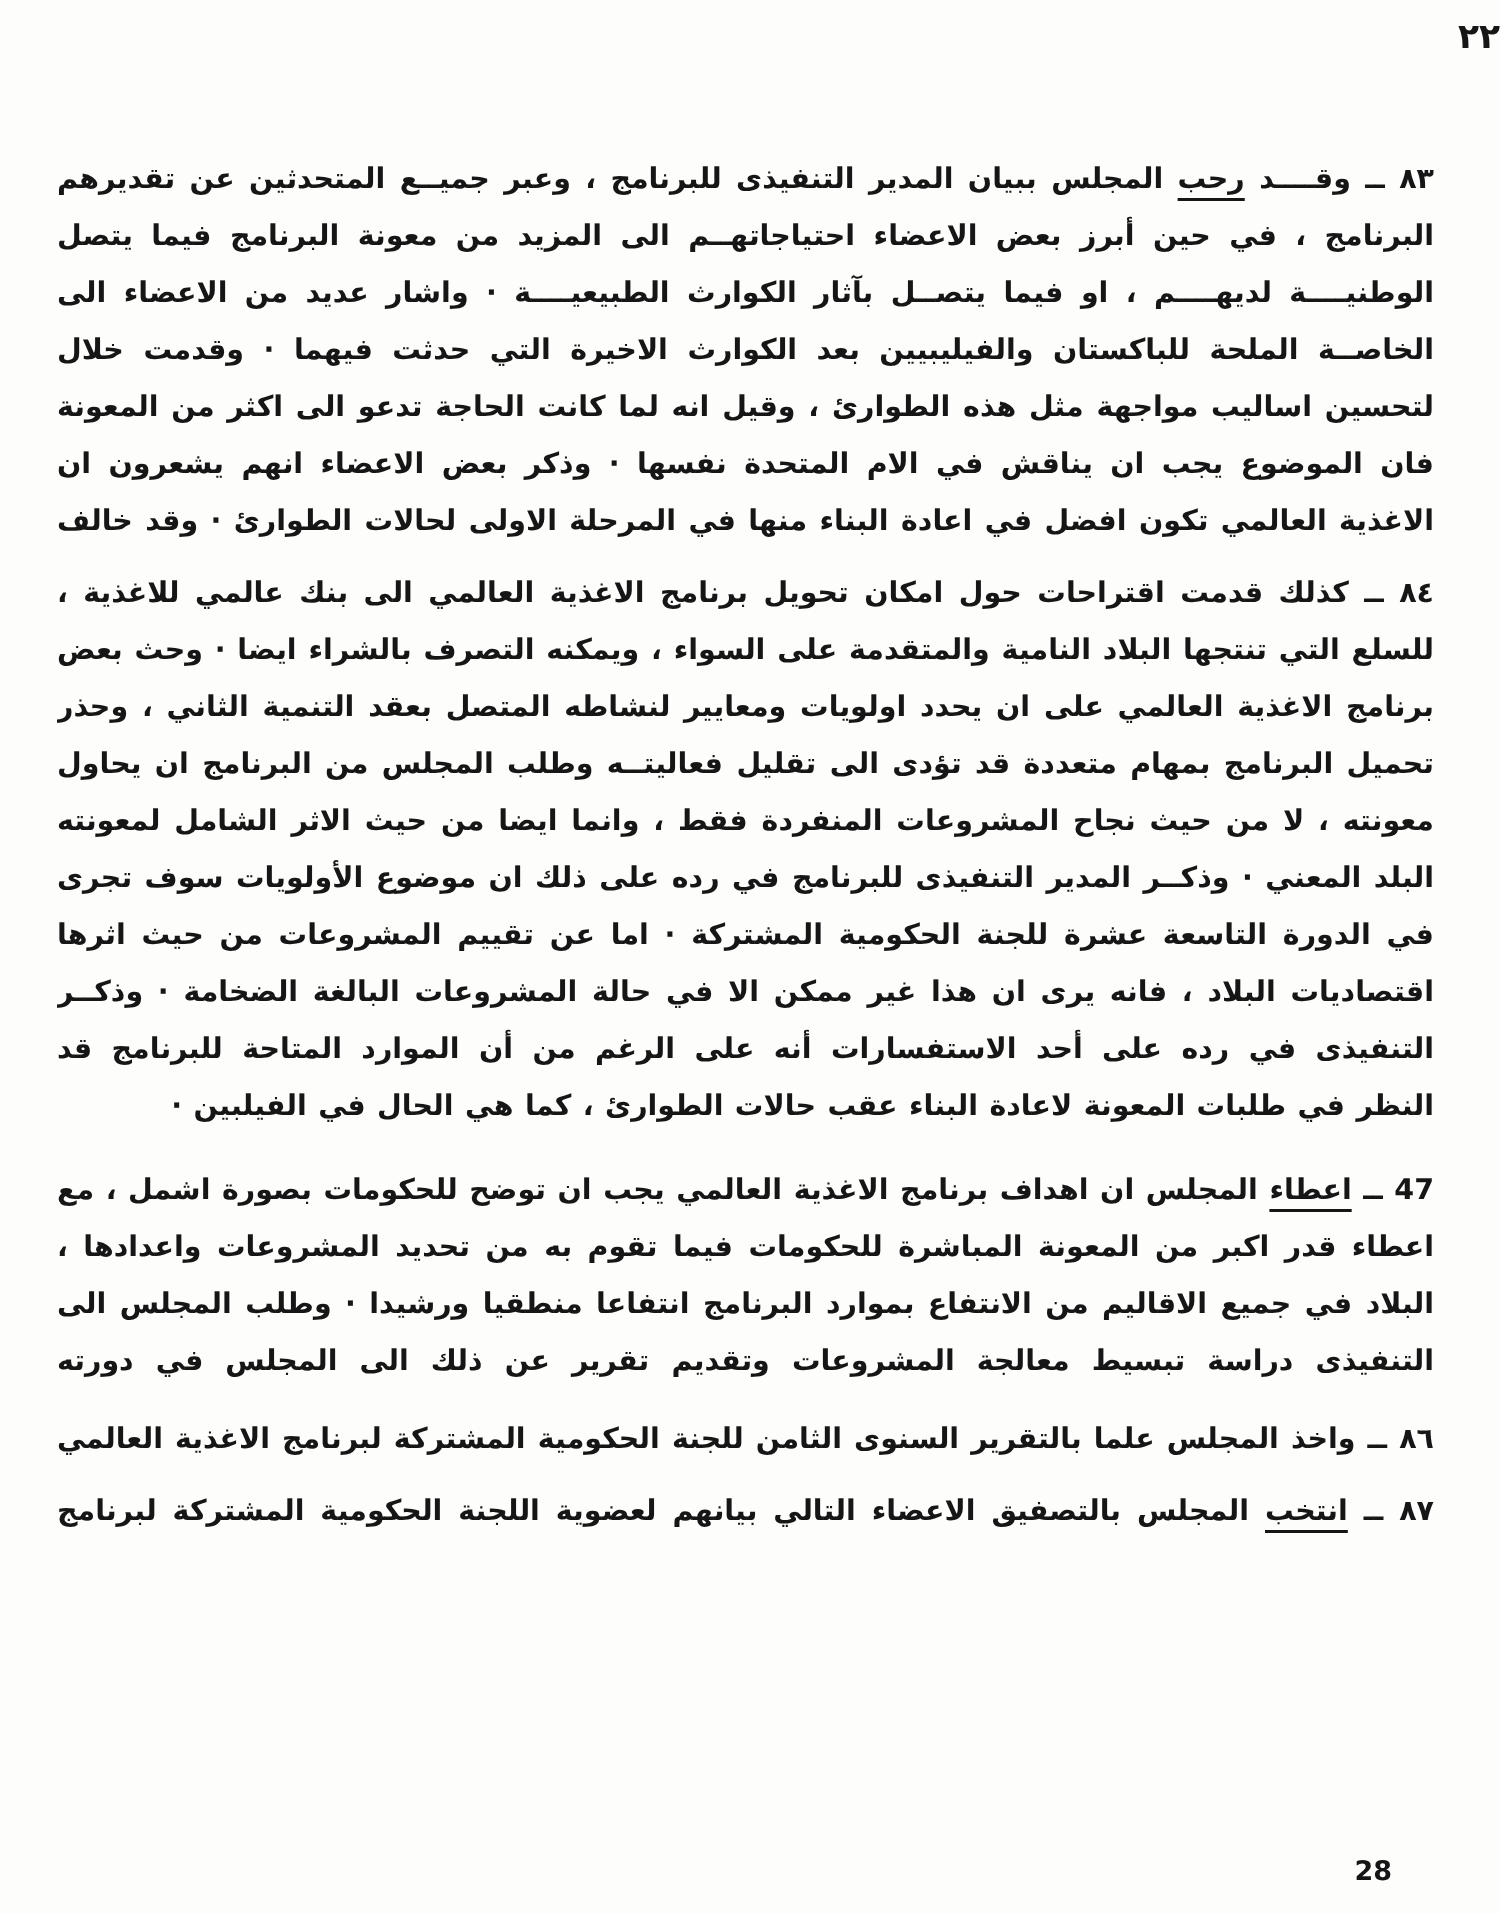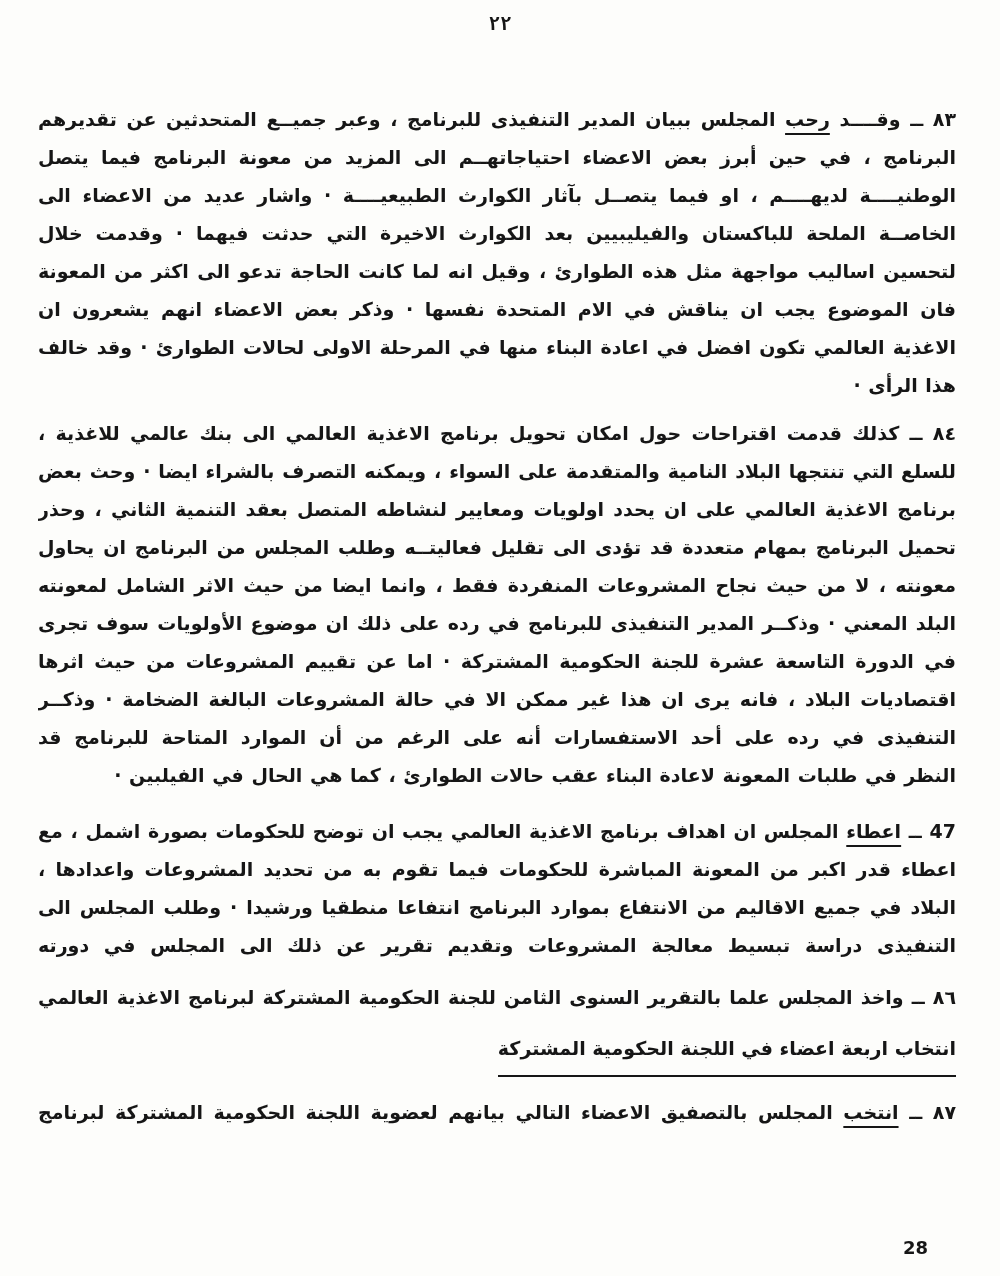--- a/index.html
+++ b/index.html
@@ -6,25 +6,23 @@
   body{
     width:1000px;height:1276px;
     background:#fdfdfb;
     font-family:"DejaVu Sans",sans-serif;
     position:relative;
     color:#161616;
   }
   .page{position:absolute;inset:0;}
   .header-num{
     position:absolute;top:12px;left:0;right:0;
-    text-align:center;
-    font-size:19px;font-weight:bold;
+    font-size:23px;font-weight:bold;
     letter-spacing:9px;
     direction:rtl;
-    font-family:Liberation Mono, monospace;
   }
   .content{
     position:absolute;top:100px;right:44px;left:38px;
     direction:rtl;
   }
   .para{margin:0 0 10px 0;}
   .para.gap-lg{margin-bottom:18px;}
   .para.gap-md{margin-bottom:14px;}
   .para.gap-sm{margin-bottom:10px;}
   .line{
@@ -67,21 +65,20 @@
   <div class="content">
 
     <div class="para gap-sm">
       <div class="line"><span>٨٣ ــ وقــــد </span><span class="u">رحب</span><span> المجلس ببيان المدير التنفيذى للبرنامج ، وعبر جميــع المتحدثين عن تقديرهم لنشــــاط</span></div>
       <div class="line">البرنامج ، في حين أبرز بعض الاعضاء احتياجاتهــم الى المزيد من معونة البرنامج فيما يتصل بخطط التنميــــة</div>
       <div class="line">الوطنيــــة لديهــــم ، او فيما يتصــل بآثار الكوارث الطبيعيــــة · واشار عديد من الاعضاء الى الاحتياجات</div>
       <div class="line">الخاصــة الملحة للباكستان والفيليبيين بعد الكوارث الاخيرة التي حدثت فيهما · وقدمت خلال المناقشة اقتراحــات</div>
       <div class="line">لتحسين اساليب مواجهة مثل هذه الطوارئ ، وقيل انه لما كانت الحاجة تدعو الى اكثر من المعونة الغذائيــــة ،</div>
       <div class="line">فان الموضوع يجب ان يناقش في الام المتحدة نفسها · وذكر بعض الاعضاء انهم يشعرون ان المعاونة من برنامج</div>
       <div class="line">الاغذية العالمي تكون افضل في اعادة البناء منها في المرحلة الاولى لحالات الطوارئ · وقد خالف اعضاء اخرون</div>
-      <div class="line last">هذا الرأى ·</div>
     </div>
 
     <div class="para gap-lg">
       <div class="line">٨٤ ــ كذلك قدمت اقتراحات حول امكان تحويل برنامج الاغذية العالمي الى بنك عالمي للاغذية ، يكون مخرجــــا</div>
       <div class="line">للسلع التي تنتجها البلاد النامية والمتقدمة على السواء ، ويمكنه التصرف بالشراء ايضا · وحث بعض الاعضــــاء</div>
       <div class="line">برنامج الاغذية العالمي على ان يحدد اولويات ومعايير لنشاطه المتصل بعقد التنمية الثاني ، وحذر آخرون مــــن</div>
       <div class="line">تحميل البرنامج بمهام متعددة قد تؤدى الى تقليل فعاليتــه وطلب المجلس من البرنامج ان يحاول تقييم فعاليــة</div>
       <div class="line">معونته ، لا من حيث نجاح المشروعات المنفردة فقط ، وانما ايضا من حيث الاثر الشامل لمعونته في تنميــــة</div>
       <div class="line">البلد المعني · وذكــر المدير التنفيذى للبرنامج في رده على ذلك ان موضوع الأولويات سوف تجرى مناقشتــــه</div>
       <div class="line">في الدورة التاسعة عشرة للجنة الحكومية المشتركة · اما عن تقييم المشروعات من حيث اثرها الشامل فــــــي</div>
@@ -94,23 +91,20 @@
       <div class="line"><span>47 ــ </span><span class="u">اعطاء</span><span> المجلس ان اهداف برنامج الاغذية العالمي يجب ان توضح للحكومات بصورة اشمل ، مع وجــــوب</span></div>
       <div class="line">اعطاء قدر اكبر من المعونة المباشرة للحكومات فيما تقوم به من تحديد المشروعات واعدادها ، حتى تتمكــــن</div>
       <div class="line">البلاد في جميع الاقاليم من الانتفاع بموارد البرنامج انتفاعا منطقيا ورشيدا · وطلب المجلس الى المديــــــر</div>
       <div class="line last">التنفيذى دراسة تبسيط معالجة المشروعات وتقديم تقرير عن ذلك الى المجلس في دورته السادسة والخمسين ·</div>
     </div>
 
     <div class="para gap-sm">
       <div class="line last">٨٦ ــ واخذ المجلس علما بالتقرير السنوى الثامن للجنة الحكومية المشتركة لبرنامج الاغذية العالمي ·</div>
     </div>
 
-    <div class="heading-wrap">
-      <span class="heading">انتخاب اربعة اعضاء في اللجنة الحكومية المشتركة</span>
-    </div>
 
     <div class="para">
       <div class="line"><span>٨٧ ــ </span><span class="u">انتخب</span><span> المجلس بالتصفيق الاعضاء التالي بيانهم لعضوية اللجنة الحكومية المشتركة لبرنامج الاغذيــــة</span></div>
     </div>
 
   </div>
 
   <div class="footer-num">28</div>
 
 </div>

